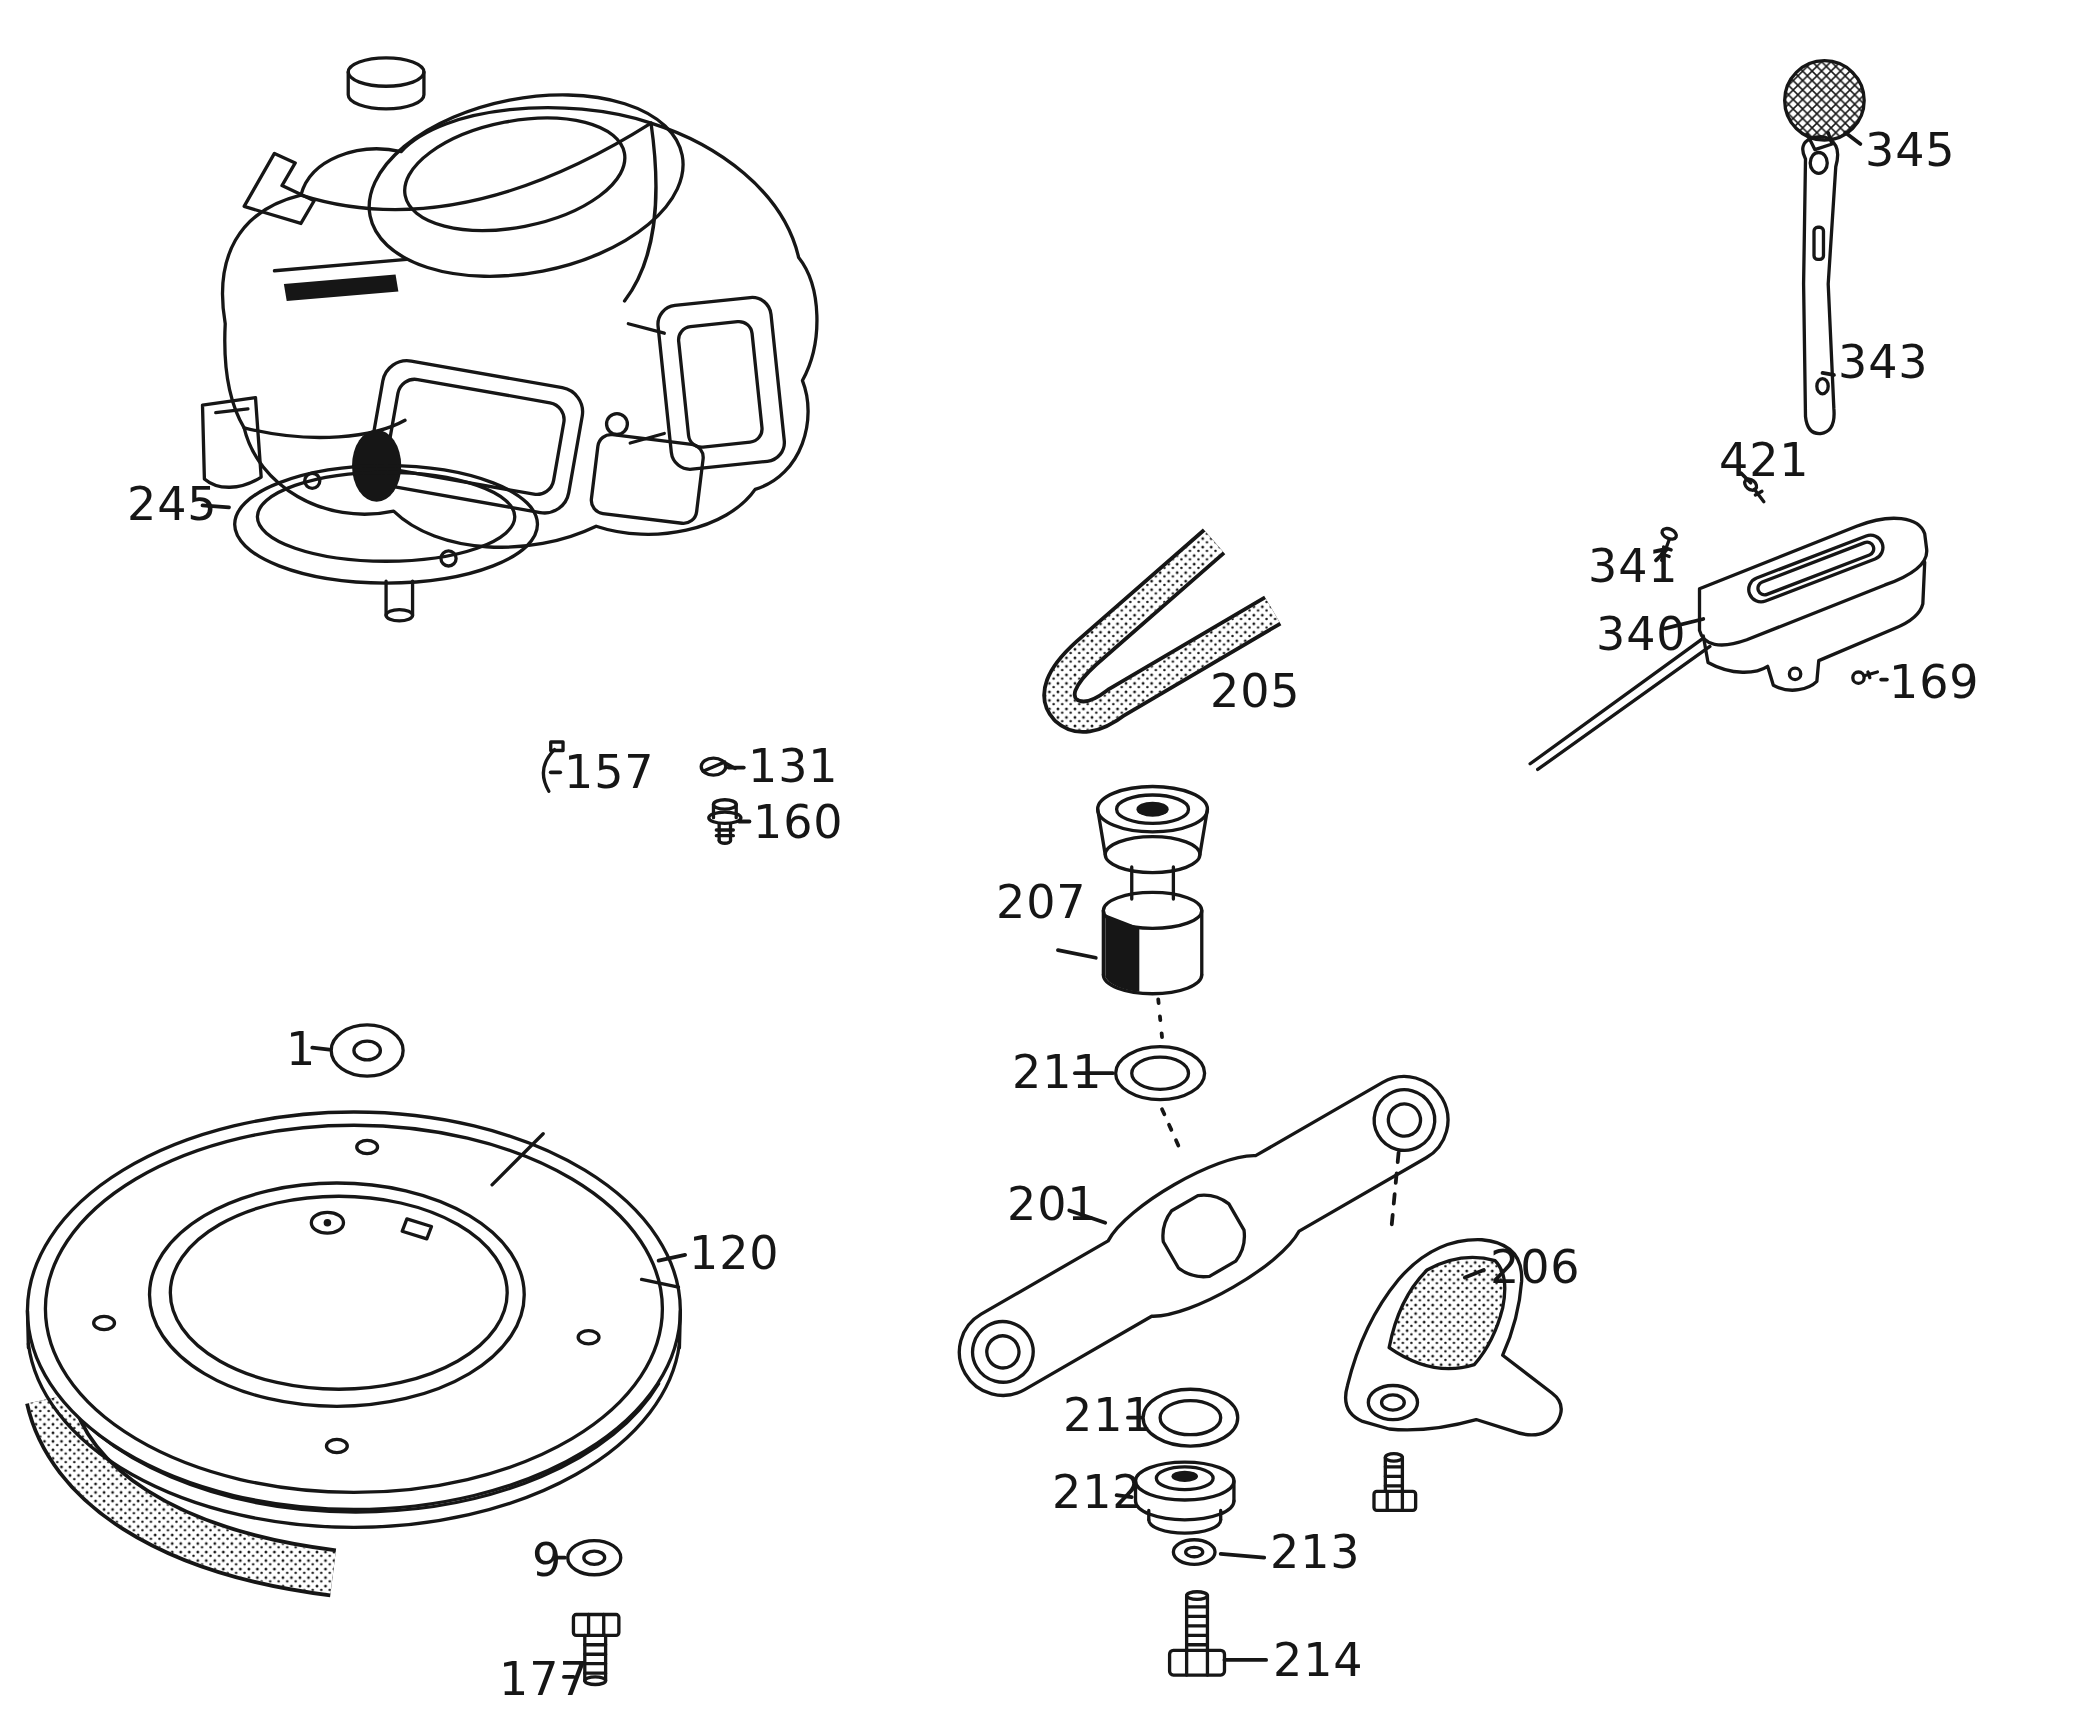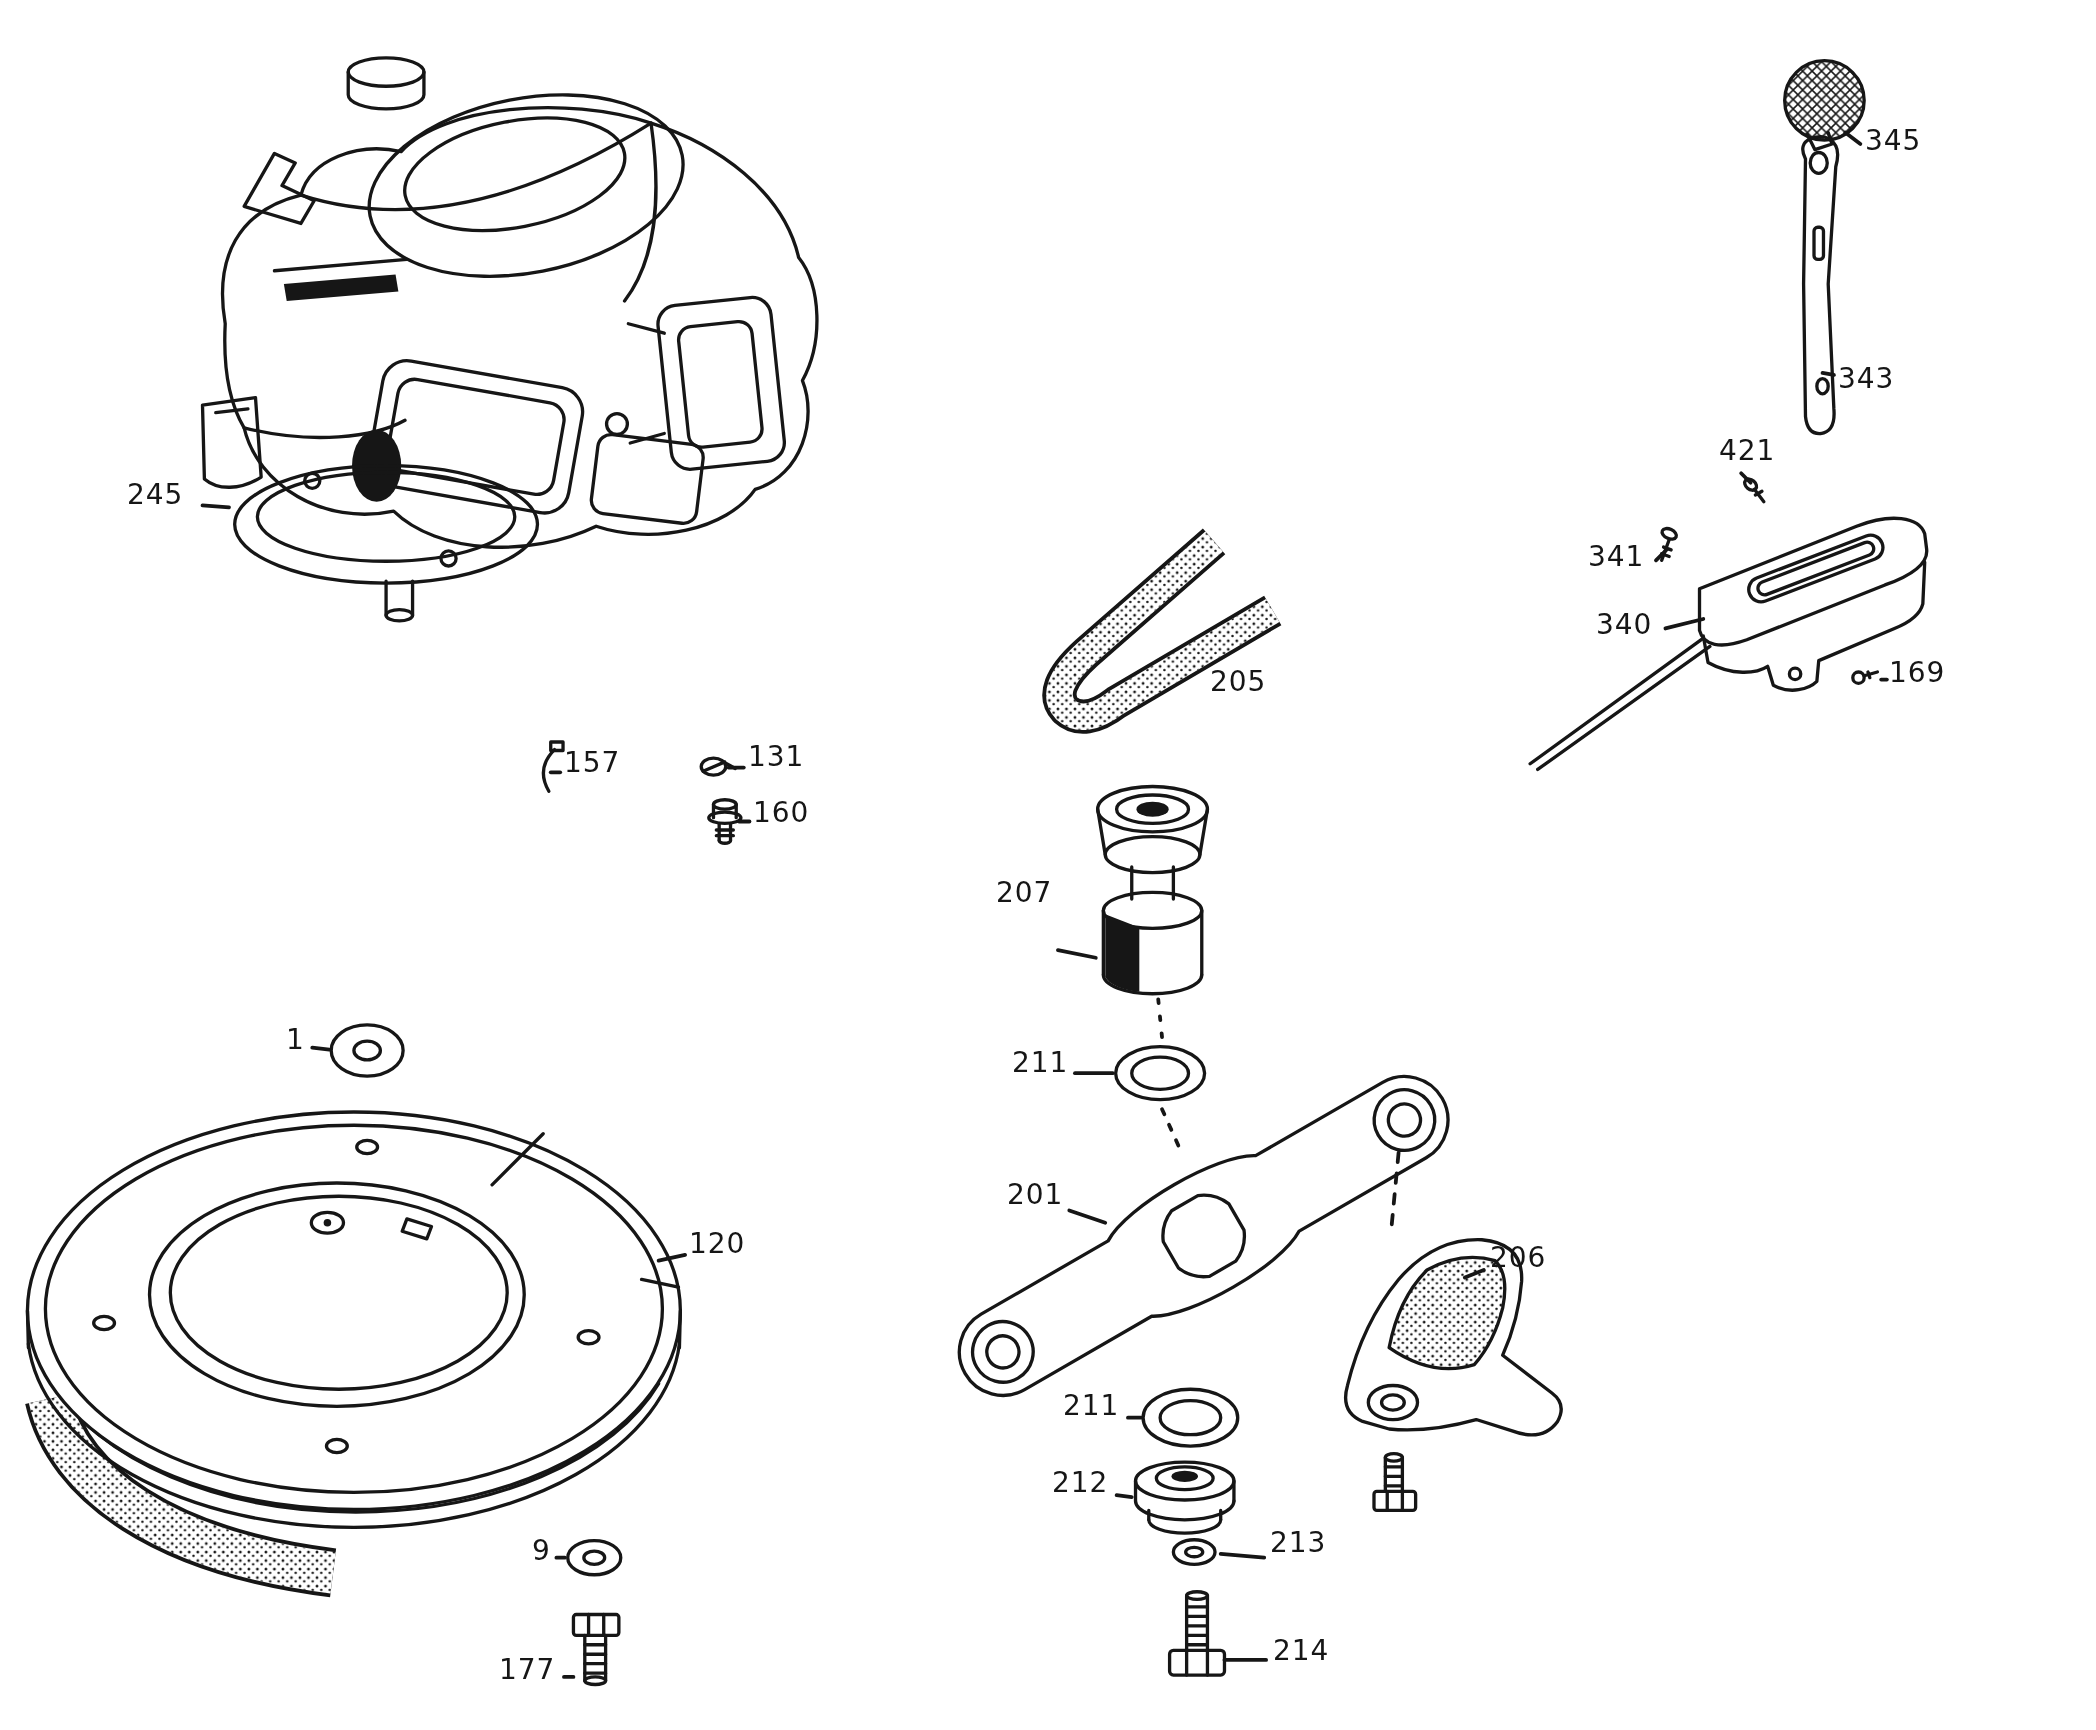--- a/index.html
+++ b/index.html
@@ -7,21 +7,21 @@
     position:relative;
     width:2096px;height:1731px;
     background:#ffffff;
     font-family:"DejaVu Sans", sans-serif;
     color:#161616;
     overflow:hidden;
   }
   .stage svg{position:absolute;left:0;top:0;}
   .lbl{
     position:absolute;
-    font-size:28px;
+    font-size:46px;
     line-height:1;
     letter-spacing:0.9px;
     white-space:nowrap;
     color:#161616;
   }
 </style>
 </head>
 <body>
 
 <div class="stage">
@@ -285,20 +285,20 @@
 <div class="lbl" style="left:1063px;top:1392px">211</div>
 <div class="lbl" style="left:1052px;top:1469px">212</div>
 <div class="lbl" style="left:1270px;top:1529px">213</div>
 <div class="lbl" style="left:1273px;top:1637px">214</div>
 <div class="lbl" style="left:1490px;top:1244px">206</div>
 <div class="lbl" style="left:286px;top:1026px">1</div>
 <div class="lbl" style="left:689px;top:1230px">120</div>
 <div class="lbl" style="left:532px;top:1537px">9</div>
 <div class="lbl" style="left:499px;top:1656px">177</div>
 <div class="lbl" style="left:1865px;top:127px">345</div>
-<div class="lbl" style="left:1838px;top:365px">343</div>
+<div class="lbl" style="left:1838px;top:339px">343</div>
 <div class="lbl" style="left:1719px;top:437px">421</div>
 <div class="lbl" style="left:1588px;top:543px">341</div>
 <div class="lbl" style="left:1596px;top:611px">340</div>
 <div class="lbl" style="left:1889px;top:659px">169</div>
 
 </div>
 
 
 </body></html>

